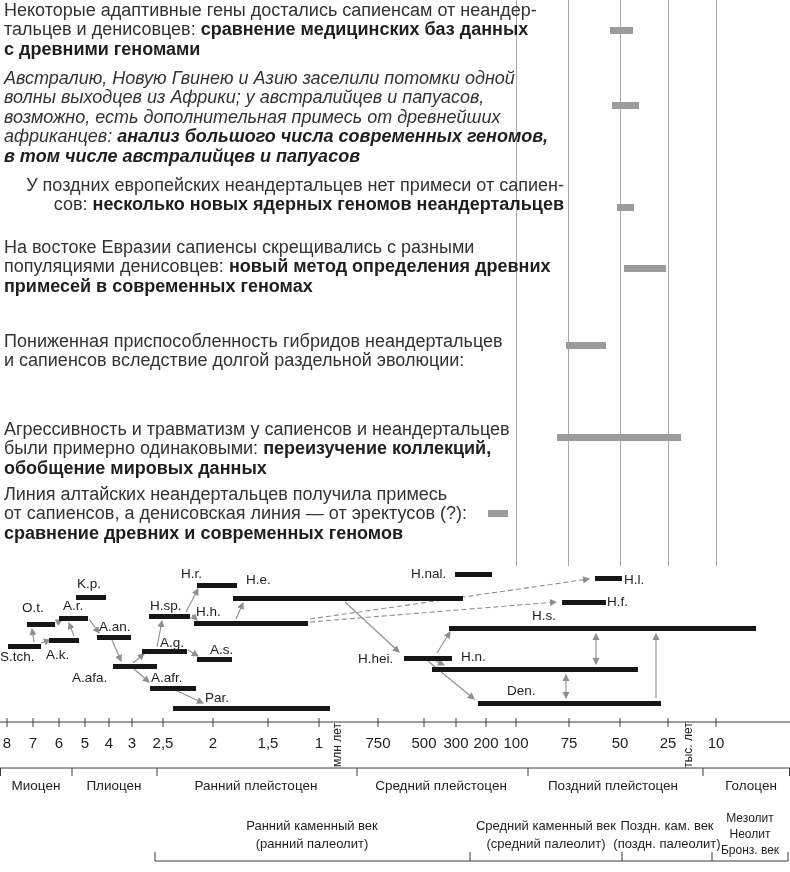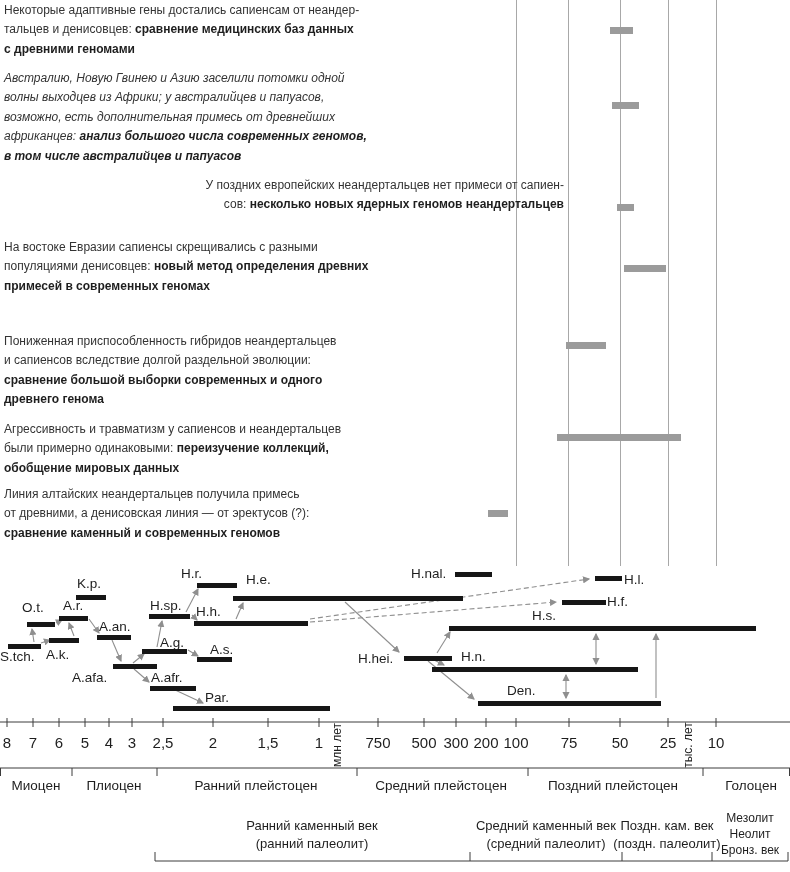--- a/index.html
+++ b/index.html
@@ -1,18 +1,18 @@
 <!DOCTYPE html>
 <html><head>
 <meta charset="utf-8">
 <style>
   html,body{margin:0;padding:0;background:#ffffff;}
   #page{position:relative;width:790px;height:872px;background:#fff;font-family:"Liberation Sans",sans-serif;overflow:hidden;}
   .gridline{position:absolute;width:1px;z-index:1;}
-  .finding{position:absolute;left:4px;width:560px;font-size:12px;line-height:19.4px;color:#333;white-space:pre-line;z-index:2;}
+  .finding{position:absolute;left:4px;width:560px;font-size:18px;line-height:19.4px;color:#333;white-space:pre-line;z-index:2;}
   .finding b{font-weight:700;color:#1e1e1e;}
   .graybar{position:absolute;z-index:2;}
   #chart{position:absolute;left:0;top:0;z-index:3;pointer-events:none;}
   #chart text{font-family:"Liberation Sans",sans-serif;}
 </style>
 </head>
 <body>
 
 <div id="page">
   <div id="gridlines">
@@ -35,30 +35,29 @@
       <div class="graybar" style="left: 612px; top: 102px; width: 27px; height: 7px; background: rgb(155, 155, 155);"></div>
       <div class="finding" style="top: 176px; text-align: right;"><span>У поздних европейских неандертальцев нет примеси от сапиен-
 сов: </span><b>несколько новых ядерных геномов неандертальцев</b></div>
       <div class="graybar" style="left: 617px; top: 204px; width: 17px; height: 7px; background: rgb(155, 155, 155);"></div>
       <div class="finding" style="top: 238px;"><span>На востоке Евразии сапиенсы скрещивались с разными
 популяциями денисовцев: </span><b>новый метод определения древних
 примесей в современных геномах</b></div>
       <div class="graybar" style="left: 624px; top: 265px; width: 42px; height: 7px; background: rgb(155, 155, 155);"></div>
       <div class="finding" style="top: 316px; margin-top: 16px;"><span>Пониженная приспособленность гибридов неандертальцев
 и сапиенсов вследствие долгой раздельной эволюции:
-</span><b>сравнение большой выборки современных и одного
-древнего генома</b></div>
+</span></div>
       <div class="graybar" style="left: 566px; top: 342px; width: 40px; height: 7px; background: rgb(155, 155, 155);"></div>
       <div class="finding" style="top: 420px;"><span>Агрессивность и травматизм у сапиенсов и неандертальцев
 были примерно одинаковыми: </span><b>переизучение коллекций,
 обобщение мировых данных</b></div>
       <div class="graybar" style="left: 557px; top: 434px; width: 124px; height: 7px; background: rgb(155, 155, 155);"></div>
       <div class="finding" style="top: 485px;"><span>Линия алтайских неандертальцев получила примесь
-от древними, а денисовская линия — от эректусов (?):
-</span><b>сравнение каменный и современных геномов</b></div>
+от сапиенсов, а денисовская линия — от эректусов (?):
+</span><b>сравнение древних и современных геномов</b></div>
       <div class="graybar" style="left: 488px; top: 510px; width: 20px; height: 7px; background: rgb(155, 155, 155);"></div>
     </div>
   <svg id="chart" width="790" height="872" viewBox="0 0 790 872" xmlns="http://www.w3.org/2000/svg">
       <defs>
         <marker id="ah" viewBox="0 0 10 10" refX="8.5" refY="5" markerWidth="6.5" markerHeight="6.5" orient="auto-start-reverse">
           <path d="M0,0L10,5L0,10z" fill="#8f8f8f"></path>
         </marker>
       </defs>
       <line x1="41" y1="643" x2="50" y2="640" stroke="#8f8f8f" stroke-width="1.1" marker-end="url(#ah)"></line>
       <line x1="34" y1="642" x2="32" y2="629" stroke="#8f8f8f" stroke-width="1.1" marker-end="url(#ah)"></line>

